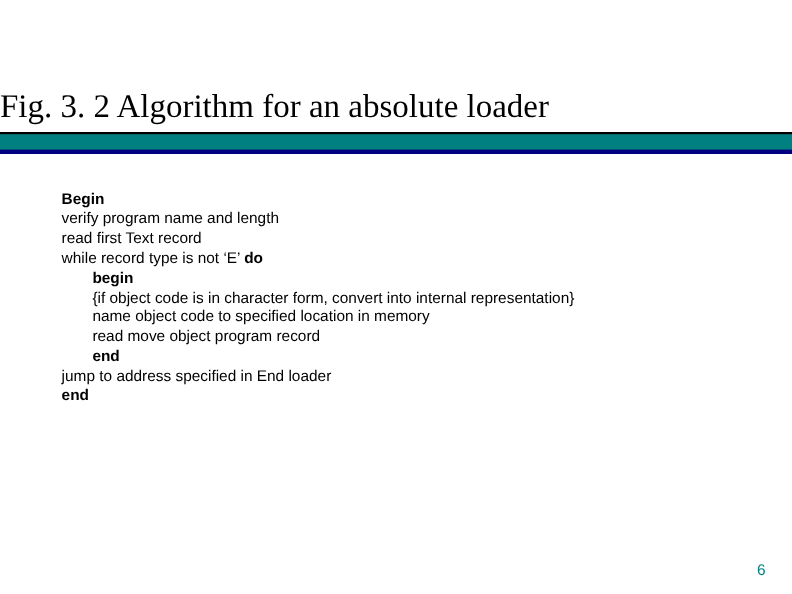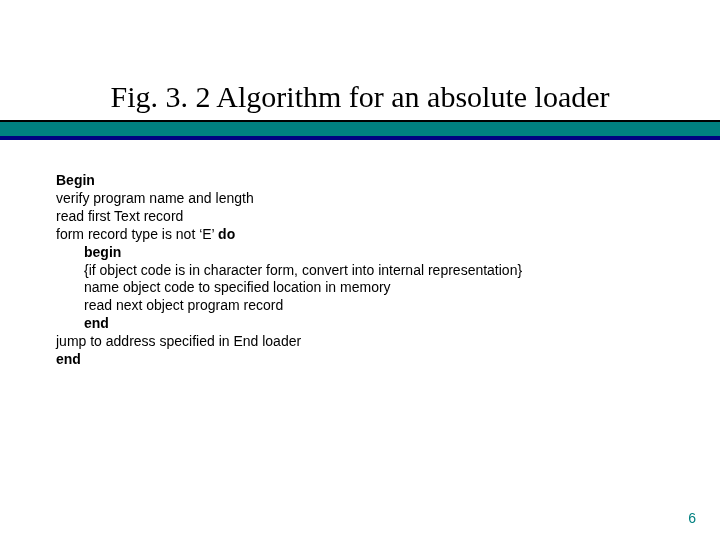--- a/index.html
+++ b/index.html
@@ -8,21 +8,21 @@
     width: 720px;
     height: 540px;
     background: #ffffff;
     font-family: Arial, Helvetica, sans-serif;
     position: relative;
     overflow: hidden;
   }
   .title {
     font-family: "Times New Roman", Times, serif;
     font-size: 30px;
-    text-align: center;
+    text-align: left;
     margin-top: 80px;
     color: #000000;
   }
   .divider {
     margin-top: 6px;
     border-top: 2px solid #000000;
     height: 14px;
     background: #008080; 
     border-bottom: 4px solid #000080; 
   }
@@ -47,23 +47,23 @@
 <body>
 
 <div class="title">Fig. 3. 2 Algorithm for an absolute loader</div>
 
 <div class="divider"></div>
 
 <div class="body">
   <div><b>Begin</b></div>
   <div>verify program name and length</div>
   <div>read first Text record</div>
-  <div><span>form record type is not ‘E’ </span><b>do</b></div>
+  <div><span>while record type is not ‘E’ </span><b>do</b></div>
   <div class="indent"><b>begin</b></div>
   <div class="indent">{if object code is in character form, convert into internal representation}</div>
   <div class="indent">name object code to specified location in memory</div>
-  <div class="indent">read next object program record</div>
+  <div class="indent">read move object program record</div>
   <div class="indent"><b>end</b></div>
   <div>jump to address specified in End loader</div>
   <div><b>end</b></div>
 </div>
 
 <div class="pagenum">6</div>
 
 </body></html>

